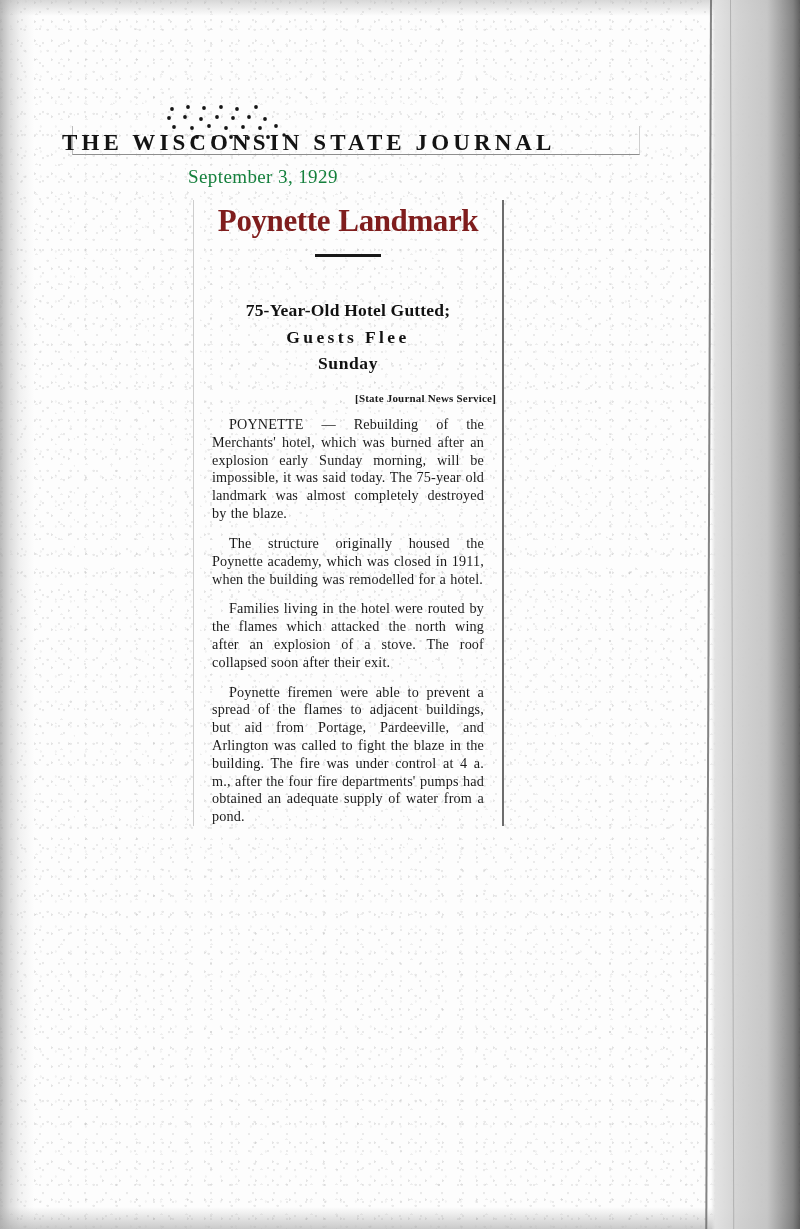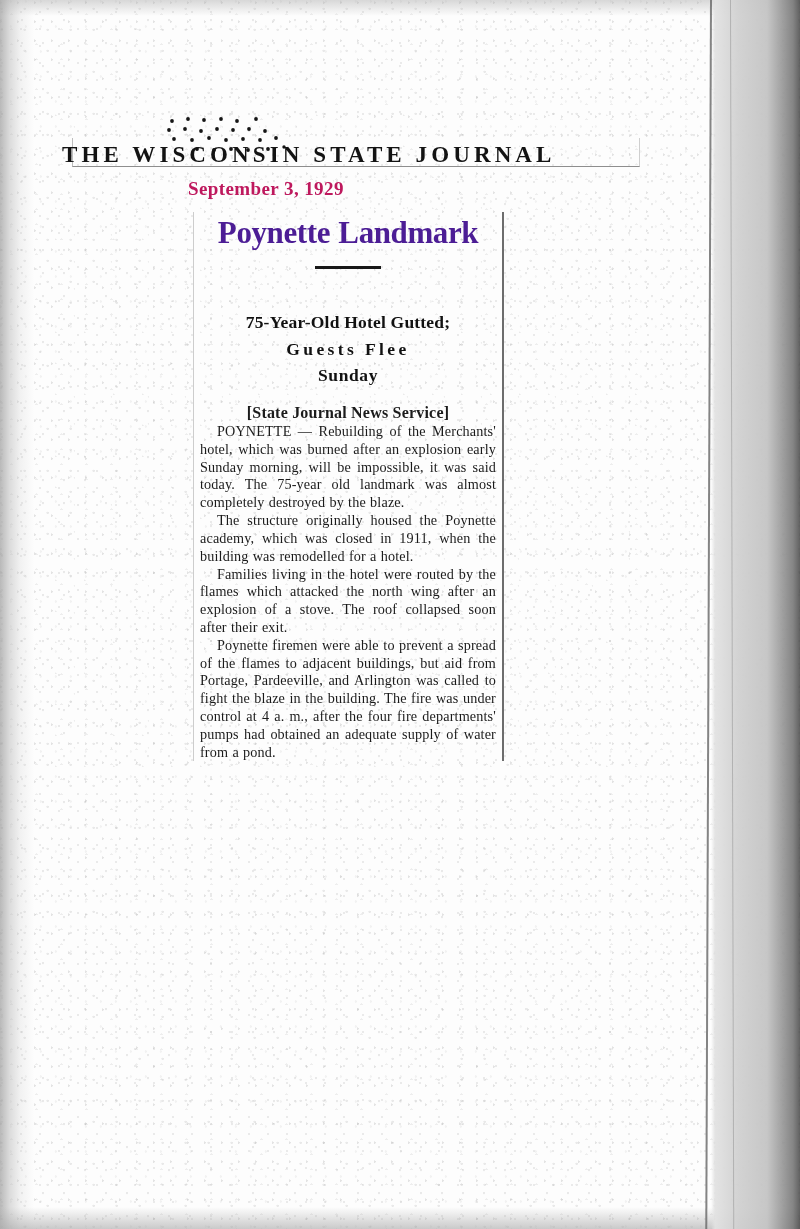--- a/index.html
+++ b/index.html
@@ -96,21 +96,21 @@
     width: 1px;
     background: #9a9a9a;
     opacity: .6;
     transform: rotate(-.15deg);
   }
 
   
   .clipping {
     position: absolute;
     left: 60px;
-    top: 116px;
+    top: 104px;
     width: 580px;
   }
 
   
   .masthead-wrap {
     position: relative;
     height: 58px;
   }
   .punch-dots {
     position: absolute;
@@ -143,22 +143,21 @@
     border-right: 1px solid #cfcfcf;
     pointer-events: none;
   }
 
   .dateline {
     margin: 4px 0 0 0;
     padding-left: 128px;
     font-family: "Liberation Serif", "DejaVu Serif", serif;
     font-size: 19px;
     letter-spacing: .4px;
-    color: #be185d;
-    font-weight: bold;
+    color: #15803d;
   }
 
   
   .column {
     position: relative;
     margin-top: 12px;
     margin-left: 133px;
     width: 296px;
     padding: 0 6px 0 6px;
     border-left: 1px solid #cdcdcd;
@@ -167,21 +166,21 @@
   }
 
   .headline {
     margin: 4px 0 0 0;
     text-align: center;
     font-family: "Liberation Serif", "DejaVu Serif", serif;
     font-weight: 700;
     font-size: 31px;
     line-height: 1.33;
     letter-spacing: -.4px;
-    color: #4c1d95;
+    color: #7f1d1d;
     word-spacing: 1px;
   }
   .headline .l2 { word-spacing: 5px; }
 
   .rule-short {
     width: 66px;
     height: 3px;
     background: #181818;
     margin: 13px auto 10px auto;
   }
@@ -194,32 +193,32 @@
     line-height: 1.52;
     color: #111111;
     letter-spacing: .2px;
     margin-top: 40px;
   }
   .subhead .sub2 { letter-spacing: 3.4px; }
   .subhead .sub3 { letter-spacing: .6px; }
 
   .credit {
     margin: 15px 0 0 0;
-    text-align: center;
+    text-align: right;
     font-family: "Liberation Serif", "DejaVu Serif", serif;
     font-weight: 700;
-    font-size: 16px;
+    font-size: 11px;
     letter-spacing: .2px;
     color: #1b1b1b;
   }
 
   .body-text { margin-top: 1px; }
 
   .body-text p {
-    margin: 0;
+    margin: 12px;
     text-indent: 17px;
     text-align: justify;
     font-family: "Liberation Serif", "DejaVu Serif", serif;
     font-size: 14.2px;
     line-height: 1.255;
     letter-spacing: .15px;
     color: #1a1a1a;
     word-spacing: .5px;
   }
   .body-text p + p { margin-top: 0; }

